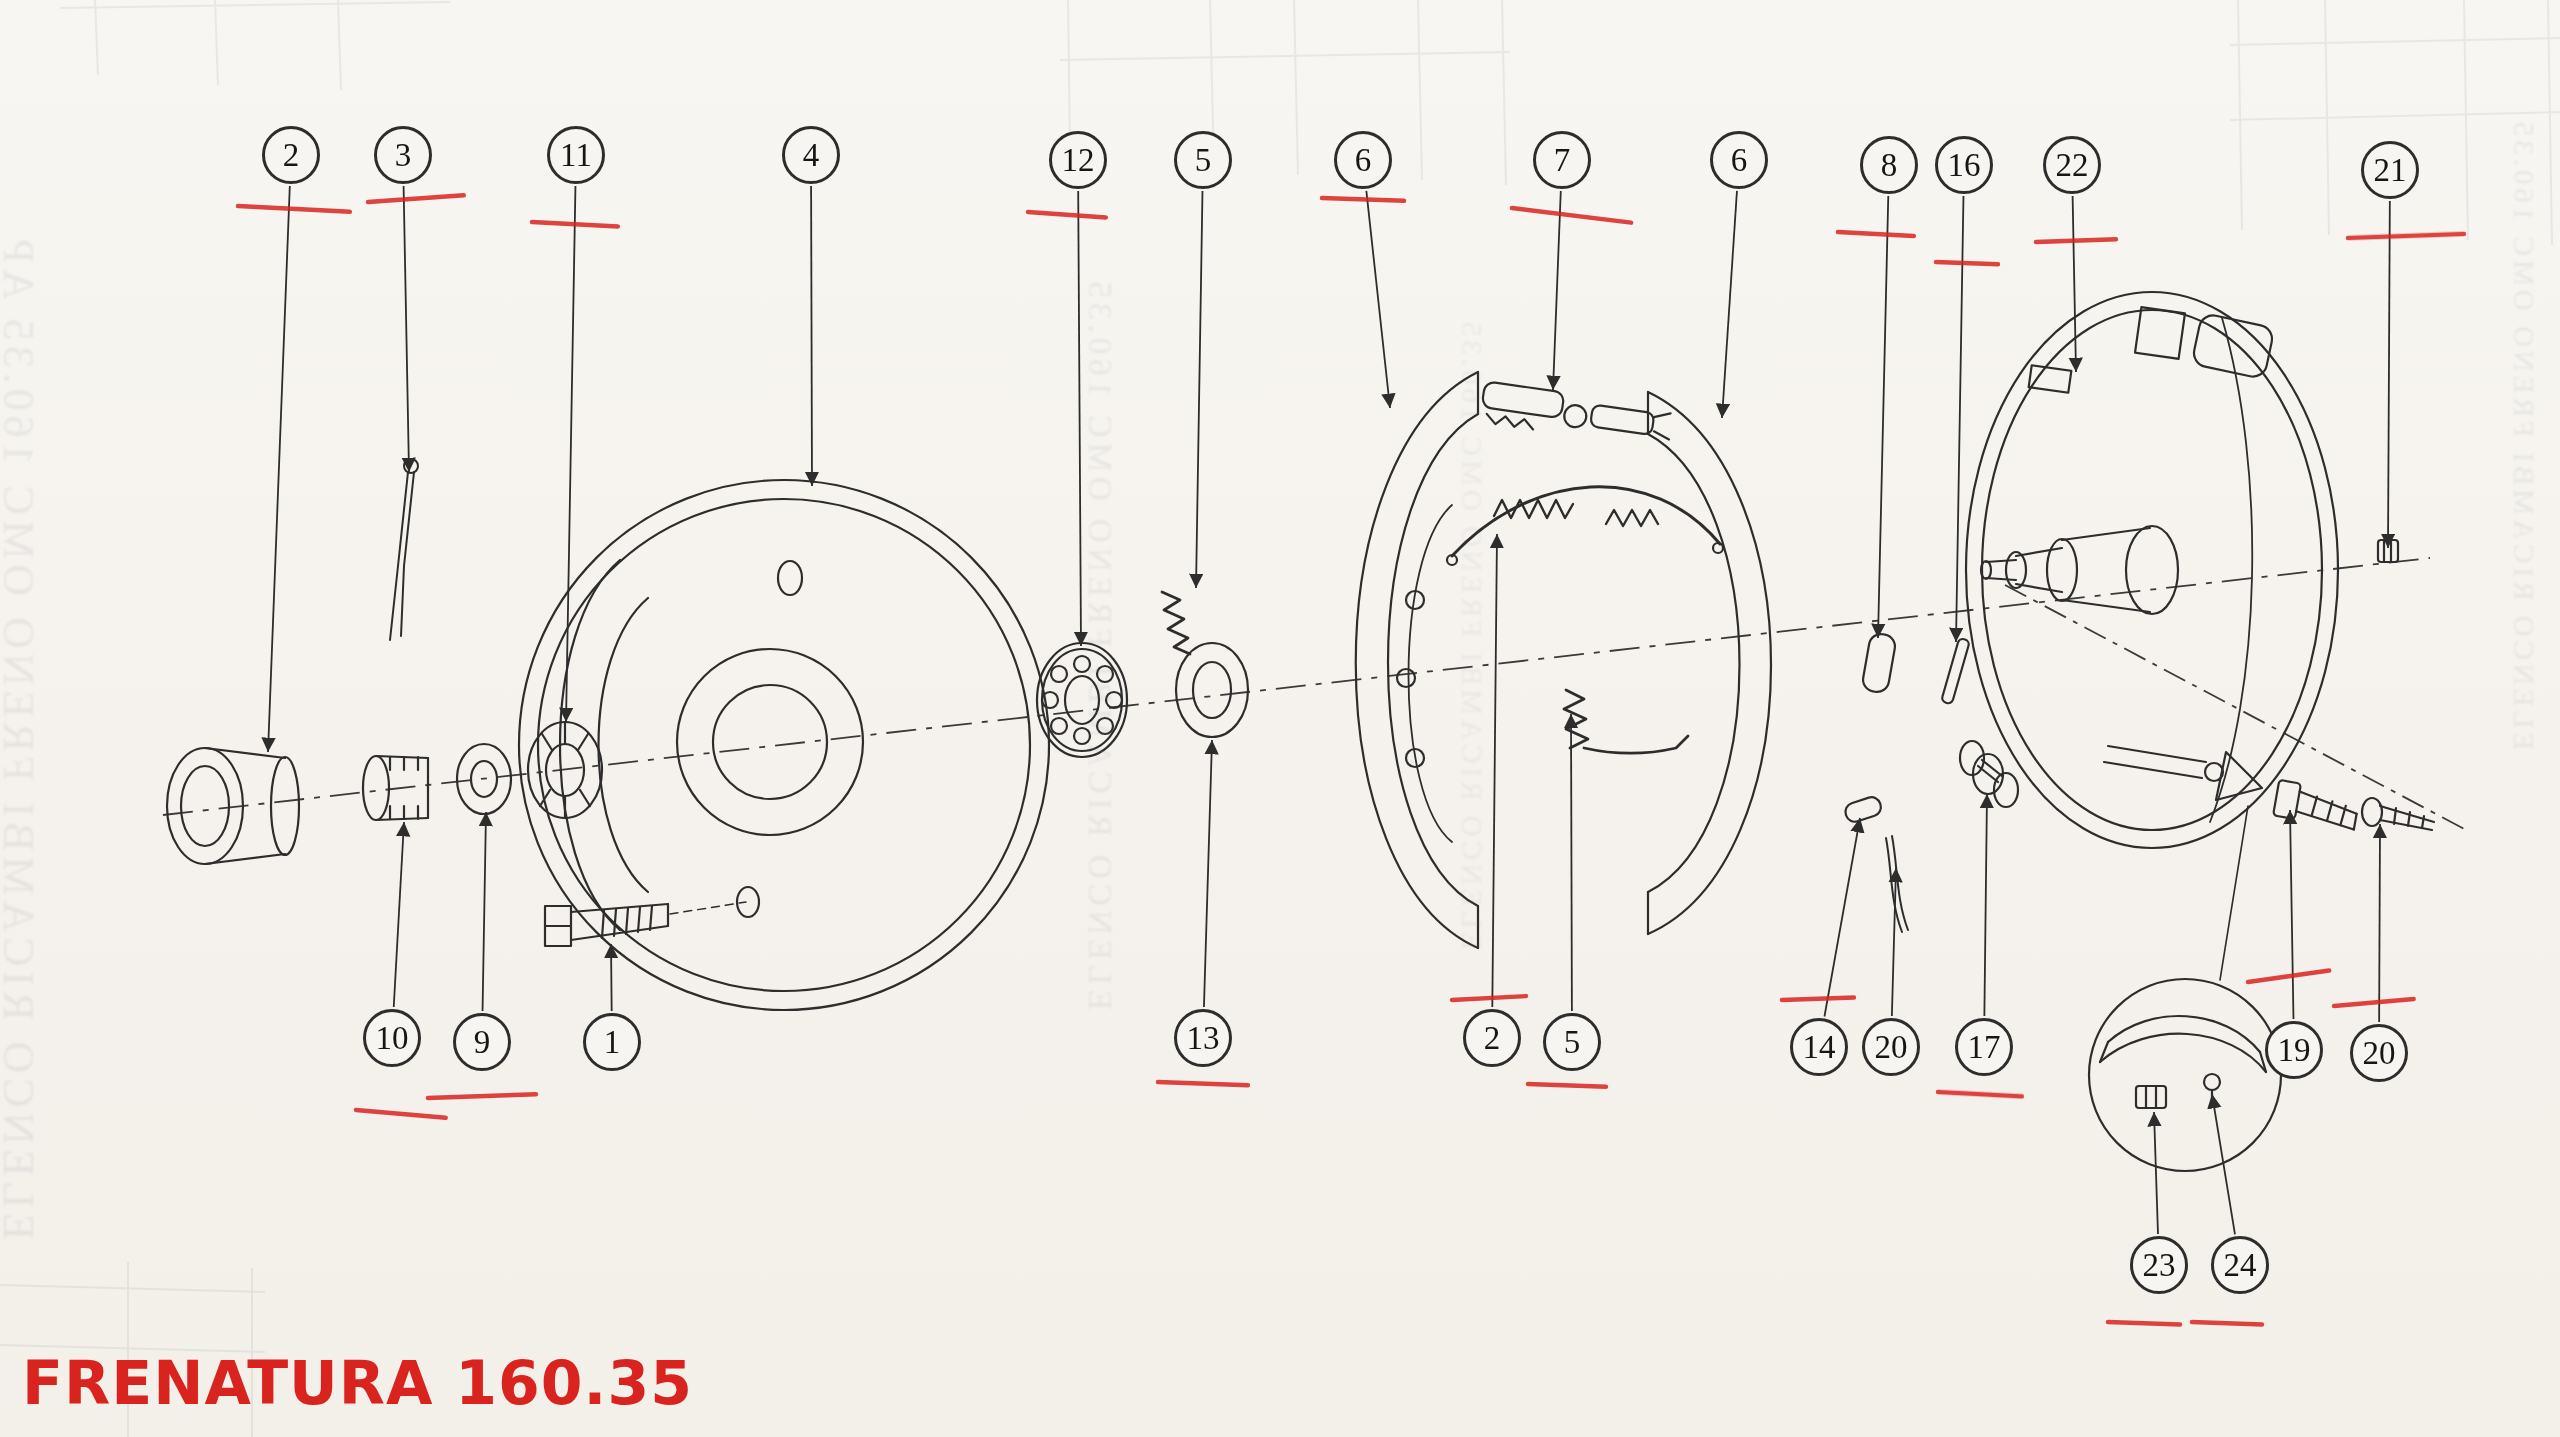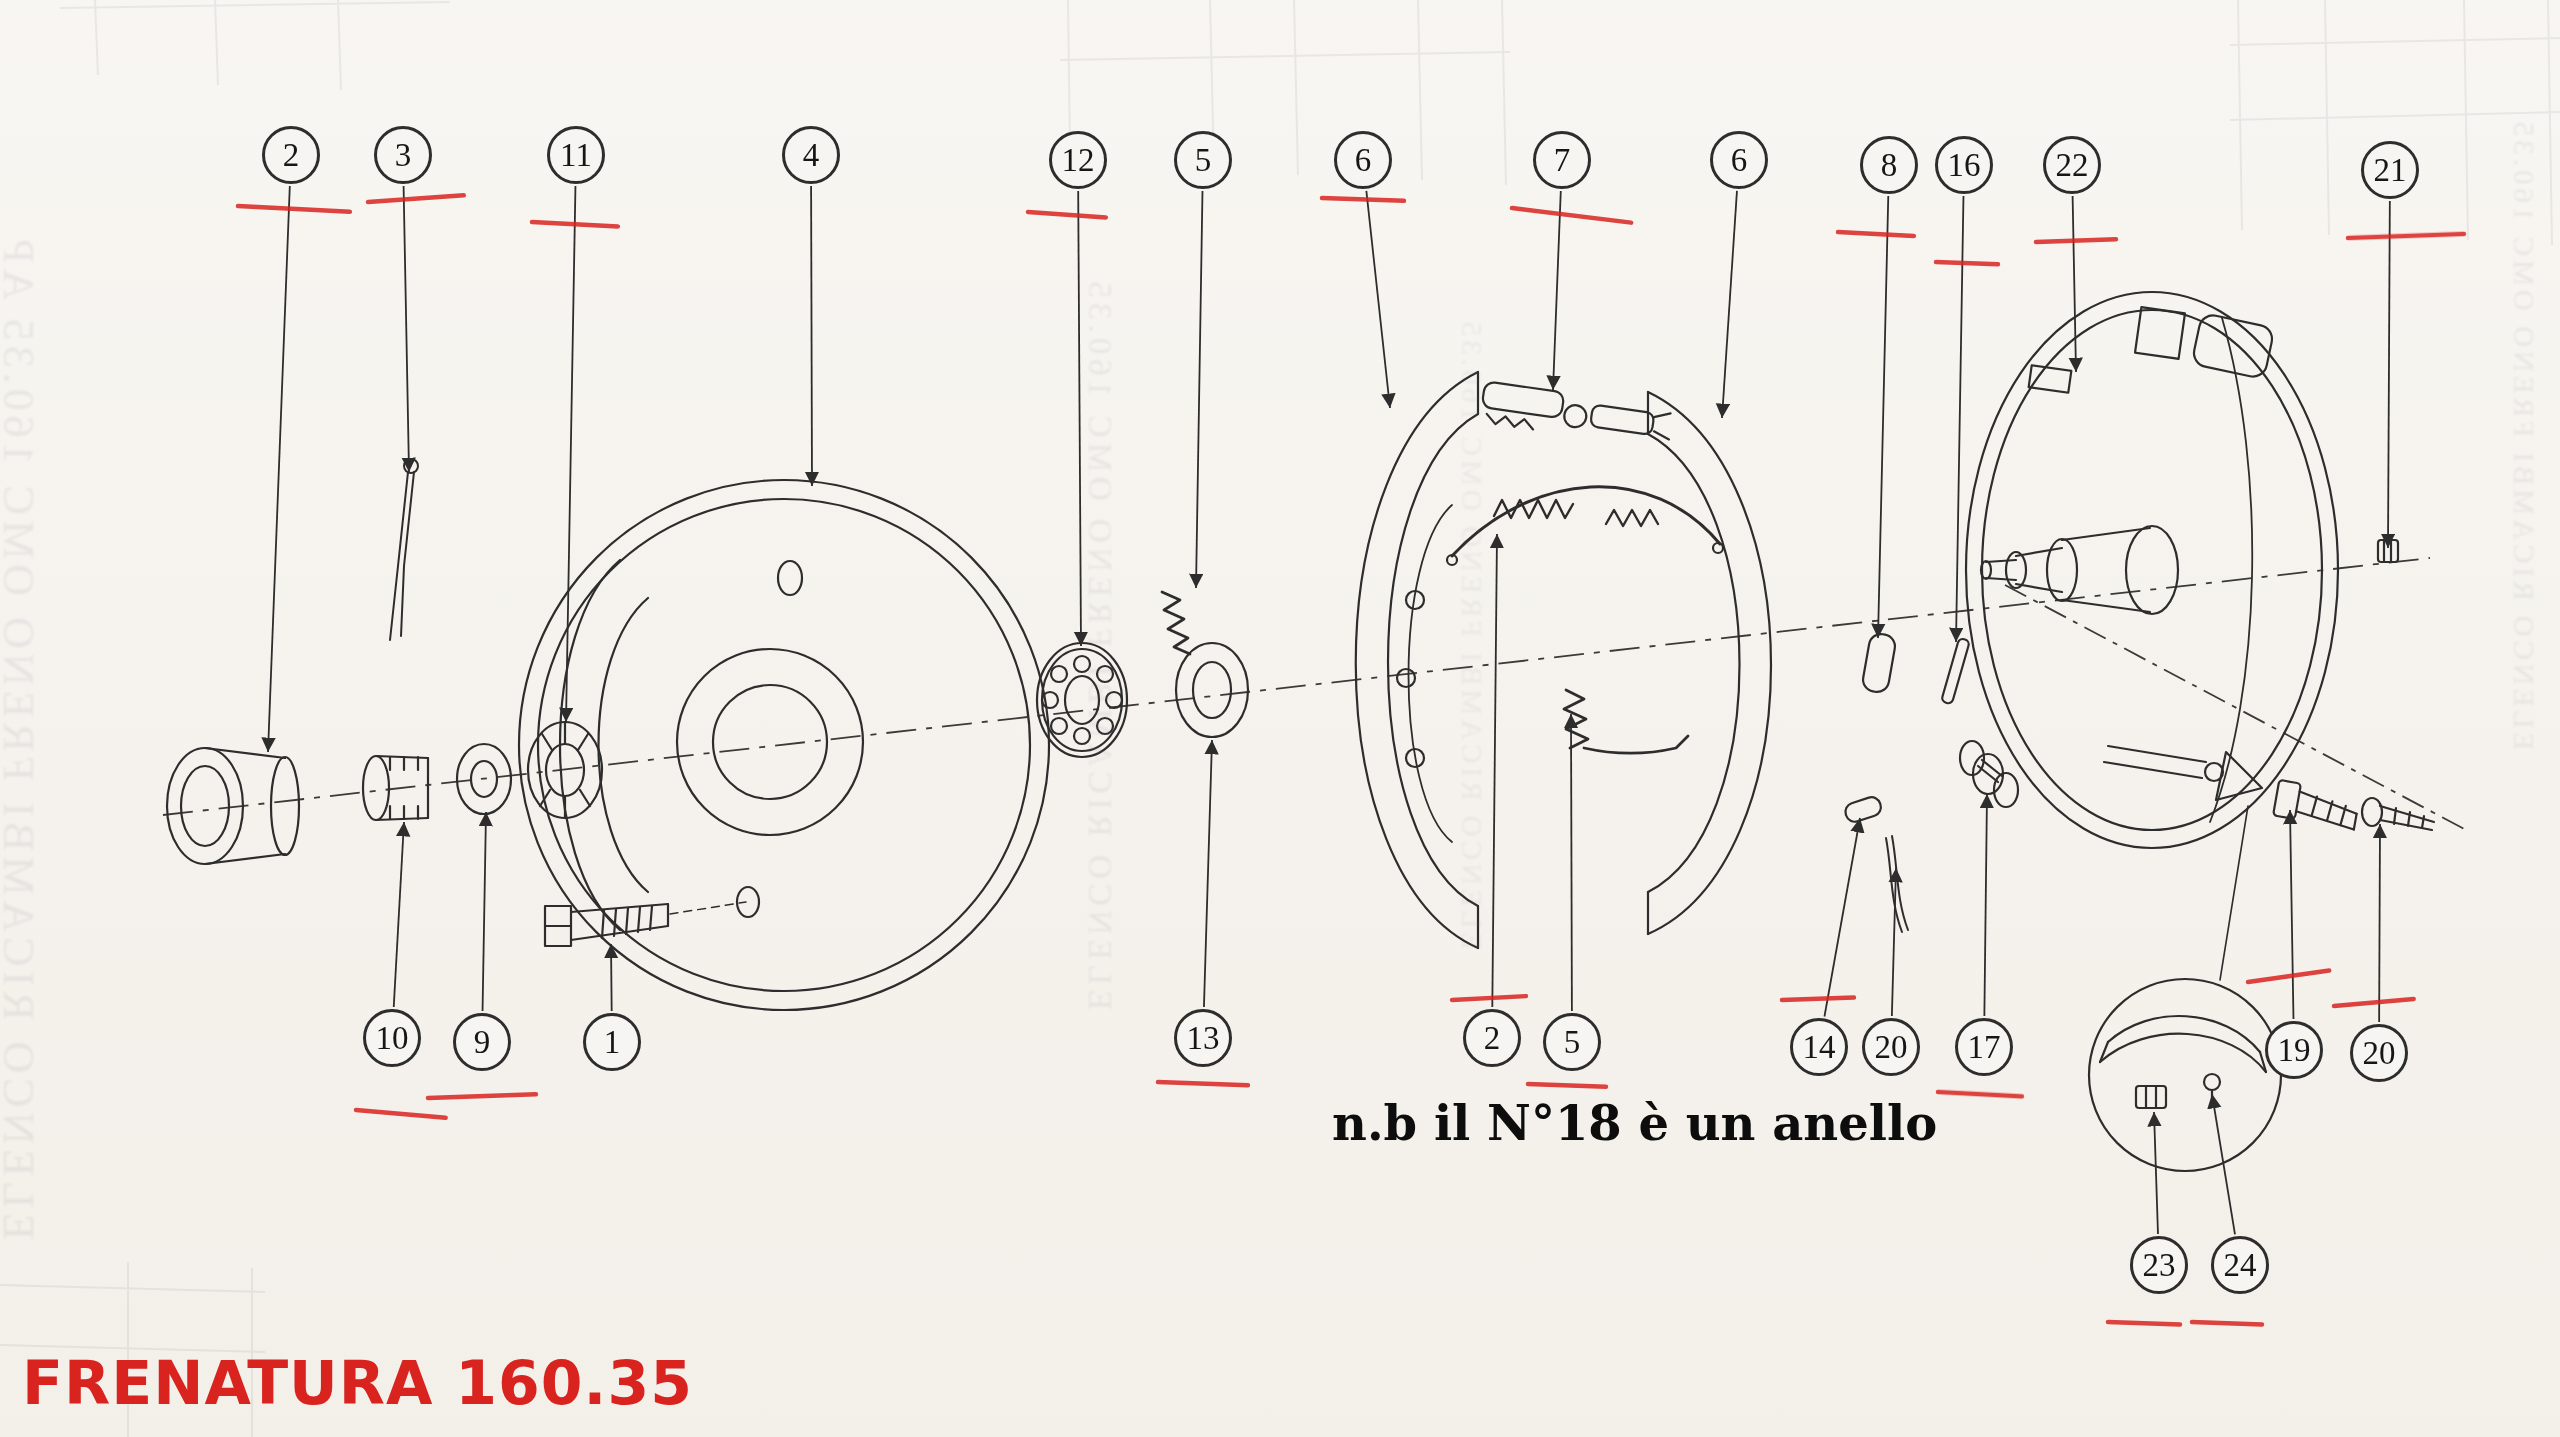--- a/index.html
+++ b/index.html
@@ -375,17 +375,16 @@
       <div class="balloon" style="left: 1790px; top: 1018px;">14</div>
       <div class="balloon" style="left: 1862px; top: 1018px;">20</div>
       <div class="balloon" style="left: 1955px; top: 1018px;">17</div>
       <div class="balloon" style="left: 2265px; top: 1021px;">19</div>
       <div class="balloon" style="left: 2350px; top: 1024px;">20</div>
       <div class="balloon" style="left: 2130px; top: 1236px;">23</div>
       <div class="balloon" style="left: 2211px; top: 1236px;">24</div>
     </div>
 
   <div class="note">
-    <div>n.b il N°18 è un anello</div>
   </div>
 
   <div class="title">FRENATURA 160.35</div>
 </div>
 
 </body></html>

